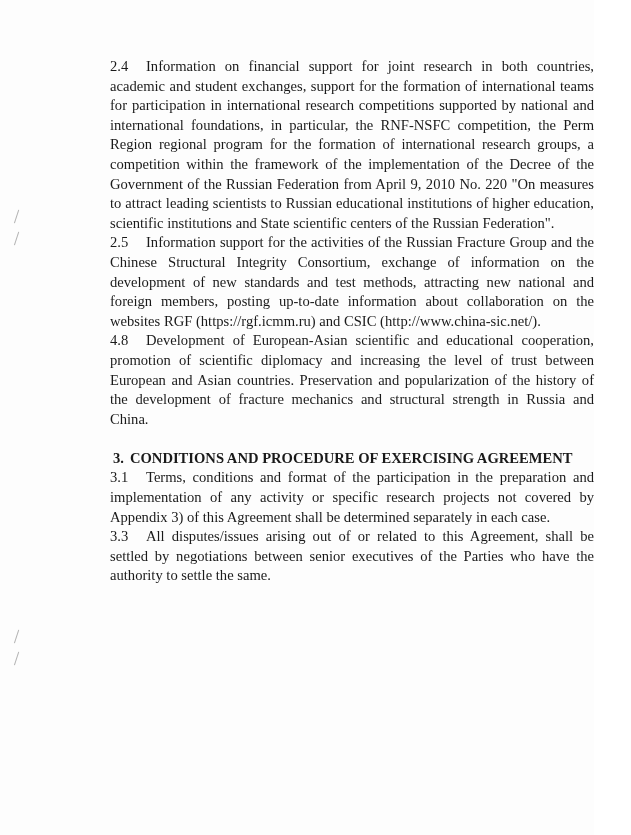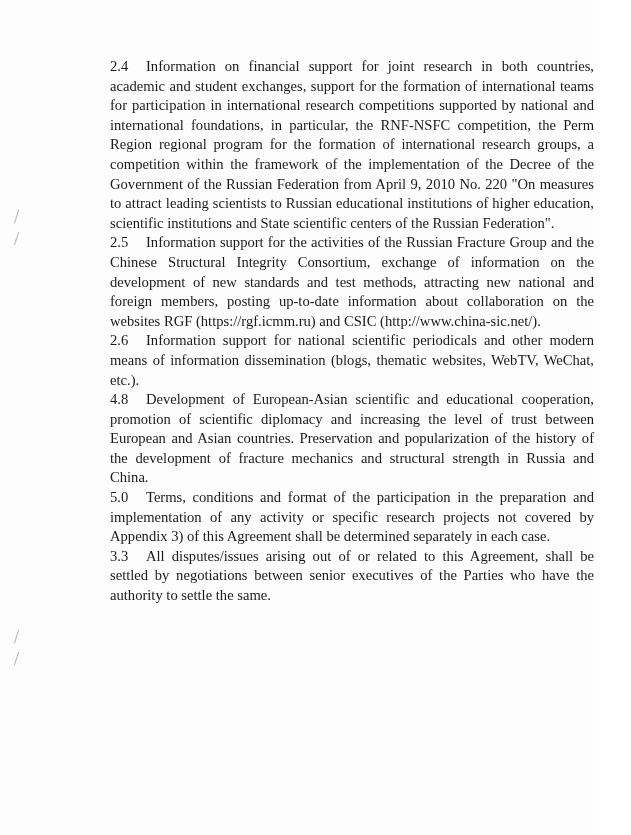--- a/index.html
+++ b/index.html
@@ -72,32 +72,32 @@
   <div class="content">
 
     <p class="para">
       <span class="num">2.4</span><span>Information on financial support for joint research in both countries, academic and student exchanges, support for the formation of international teams for participation in international research competitions supported by national and international foundations, in particular, the RNF-NSFC competition, the Perm Region regional program for the formation of international research groups, a competition within the framework of the implementation of the Decree of the Government of the Russian Federation from April 9, 2010 No. 220 "On measures to attract leading scientists to Russian educational institutions of higher education, scientific institutions and State scientific centers of the Russian Federation".</span>
     </p>
 
     <p class="para">
       <span class="num">2.5</span><span>Information support for the activities of the Russian Fracture Group and the Chinese Structural Integrity Consortium, exchange of information on the development of new standards and test methods, attracting new national and foreign members, posting up-to-date information about collaboration on the websites RGF (https://rgf.icmm.ru) and CSIC (http://www.china-sic.net/).</span>
     </p>
 
-    <p class="para">
-      <span class="num">2.6</span><span>Information support for national scientific periodicals and other modern means of information dissemination (blogs, thematic websites, WebTV, WeChat, etc.).</span>
-    </p>
 
 
     <p class="para">
       <span class="num">4.8</span><span>Development of European-Asian scientific and educational cooperation, promotion of scientific diplomacy and increasing the level of trust between European and Asian countries. Preservation and popularization of the history of the development of fracture mechanics and structural strength in Russia and China.</span>
     </p>
 
+    <h2 class="heading">
+      <span class="hnum">3.</span><span>CONDITIONS AND PROCEDURE OF EXERCISING AGREEMENT</span>
+    </h2>
 
     <p class="para">
-      <span class="num">5.0</span><span>Terms, conditions and format of the participation in the preparation and implementation of any activity or specific research projects not covered by Appendix 3) of this Agreement shall be determined separately in each case.</span>
+      <span class="num">3.1</span><span>Terms, conditions and format of the participation in the preparation and implementation of any activity or specific research projects not covered by Appendix 3) of this Agreement shall be determined separately in each case.</span>
     </p>
 
 
     <p class="para">
       <span class="num">3.3</span><span>All disputes/issues arising out of or related to this Agreement, shall be settled by negotiations between senior executives of the Parties who have the authority to settle the same.</span>
     </p>
 
 
   </div>
 </div>

